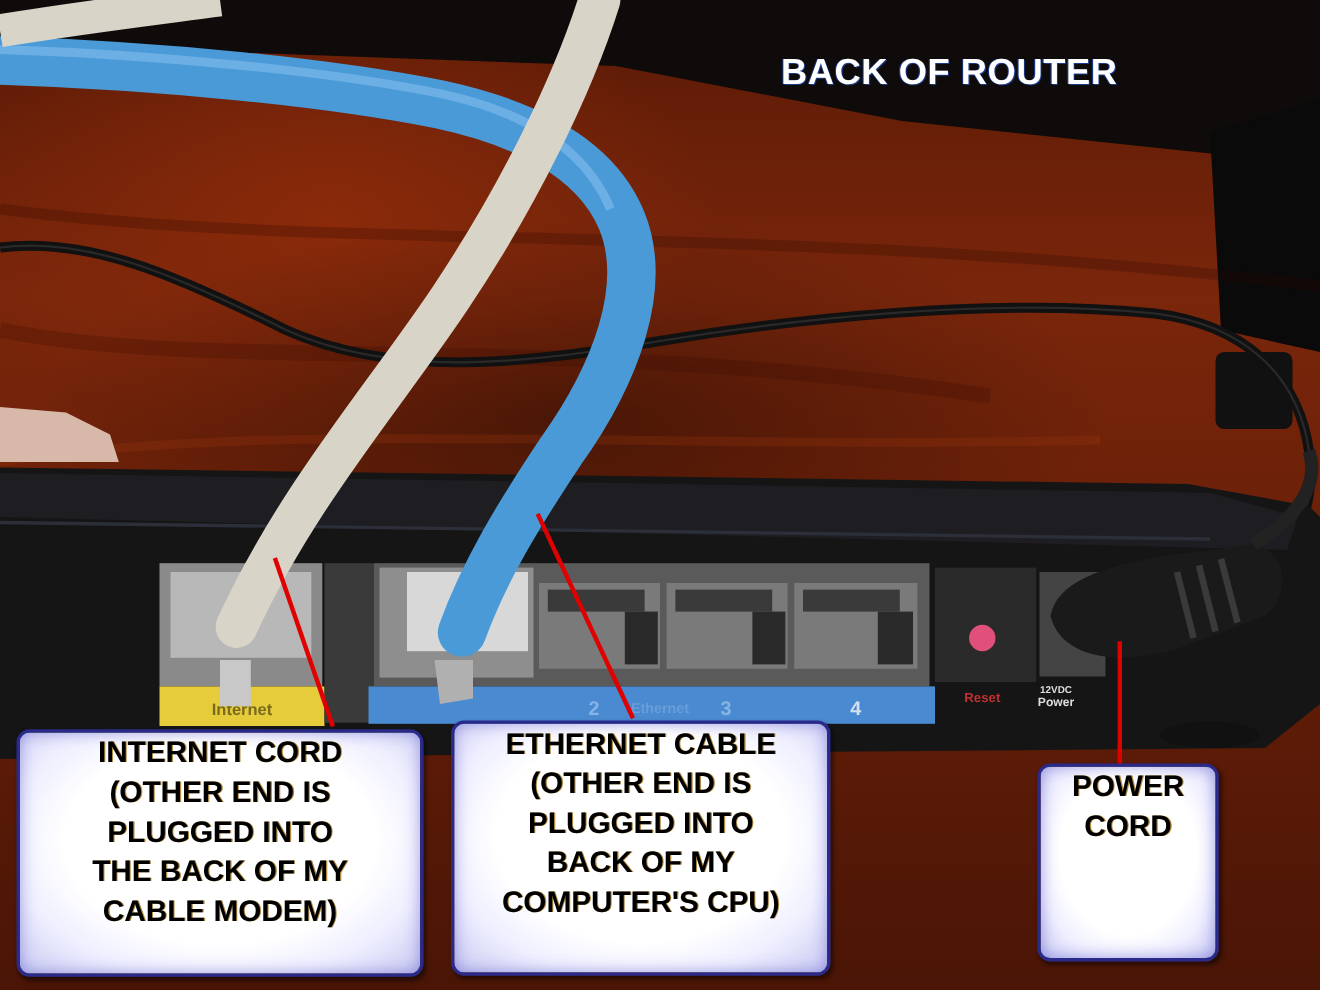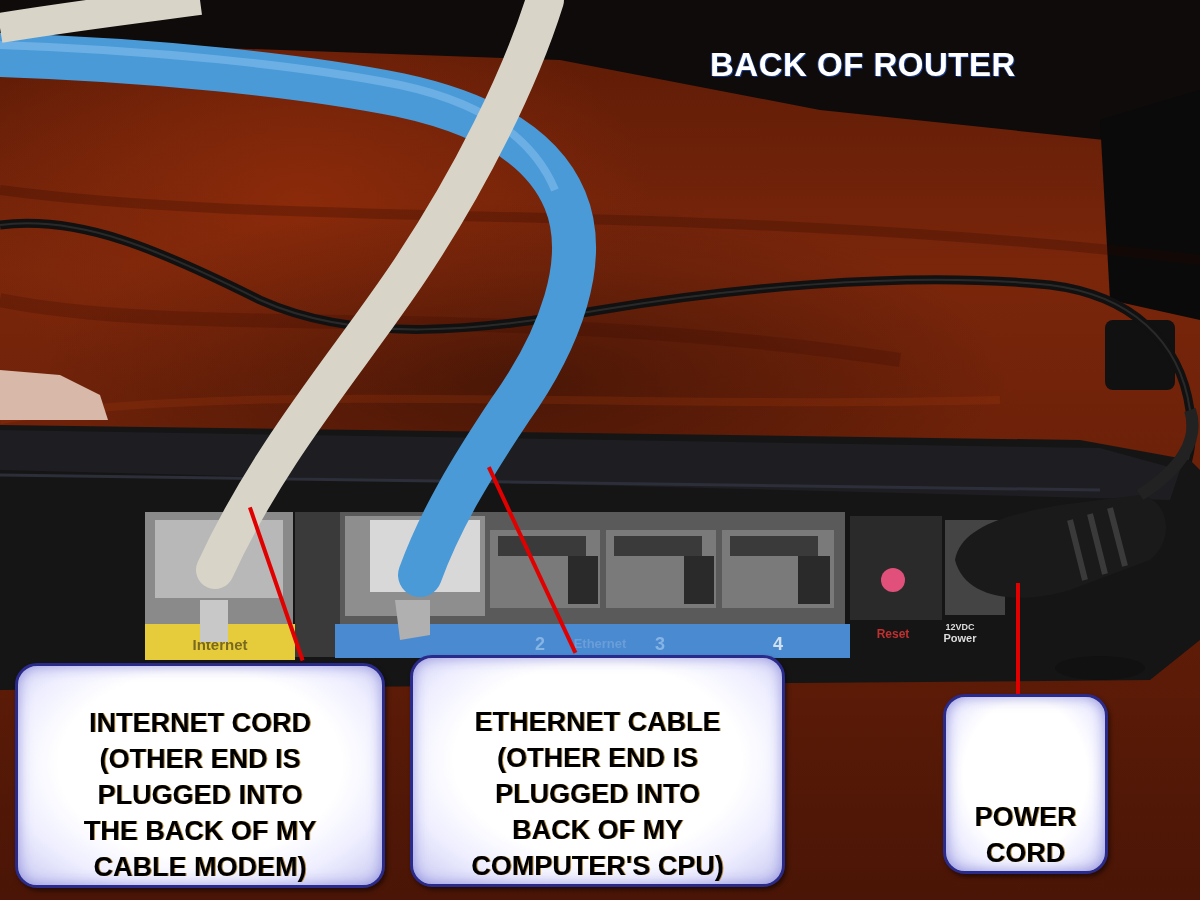--- a/index.html
+++ b/index.html
@@ -15,23 +15,23 @@
   .photo-svg { position: absolute; left: 0; top: 0; }
   .title {
     position: absolute; left: 710px; top: 46px;
     color: #ffffff; font-weight: bold; font-size: 33px; letter-spacing: 0.5px;
     text-shadow: 1px 1px 0 #1a3a8a, -1px 0 0 #1a3a8a;
   }
   .callout {
     position: absolute;
     background: radial-gradient(ellipse at 50% 45%, #ffffff 55%, #eeeeff 75%, #c8c8f2 100%);
     border: 3px solid #2a2a8a;
-    border-radius: 22px;
+    border-radius: 12px;
     box-shadow: inset 0 0 14px rgba(90,90,200,0.55), 2px 3px 4px rgba(0,0,0,0.5);
-    display: flex; align-items: flex-end; justify-content: center;
+    display: flex; align-items: flex-start; justify-content: center;
     text-align: center; box-sizing: border-box;
   }
   .callout-text {
     font-weight: bold; font-size: 27px; line-height: 36px; color: #000;
     white-space: pre-line;
     text-shadow: 1px 0 0 #b08a40;
   }
   .pointer { position: absolute; background: #e00000; transform-origin: top left; }
 </style>
 </head>
@@ -120,21 +120,21 @@
   <div class="pointer" style="left:1016px; top:583px; width:4px; height:115px;"></div>
 
   <div class="callout" style="left:15px; top:663px; width:370px; height:225px;">
     <div class="callout-text">INTERNET CORD
 (OTHER END IS
 PLUGGED INTO
 THE BACK OF MY
 CABLE MODEM)</div>
   </div>
 
-  <div class="callout" style="left:410px; top:655px; width:375px; height:232px;">
+  <div class="callout" style="left:410px; top:655px; width:345px; height:232px;">
     <div class="callout-text">ETHERNET CABLE
 (OTHER END IS
 PLUGGED INTO
 BACK OF MY
 COMPUTER'S CPU)</div>
   </div>
 
   <div class="callout" style="left:943px; top:694px; width:165px; height:180px;">
     <div class="callout-text">POWER
 CORD</div>

